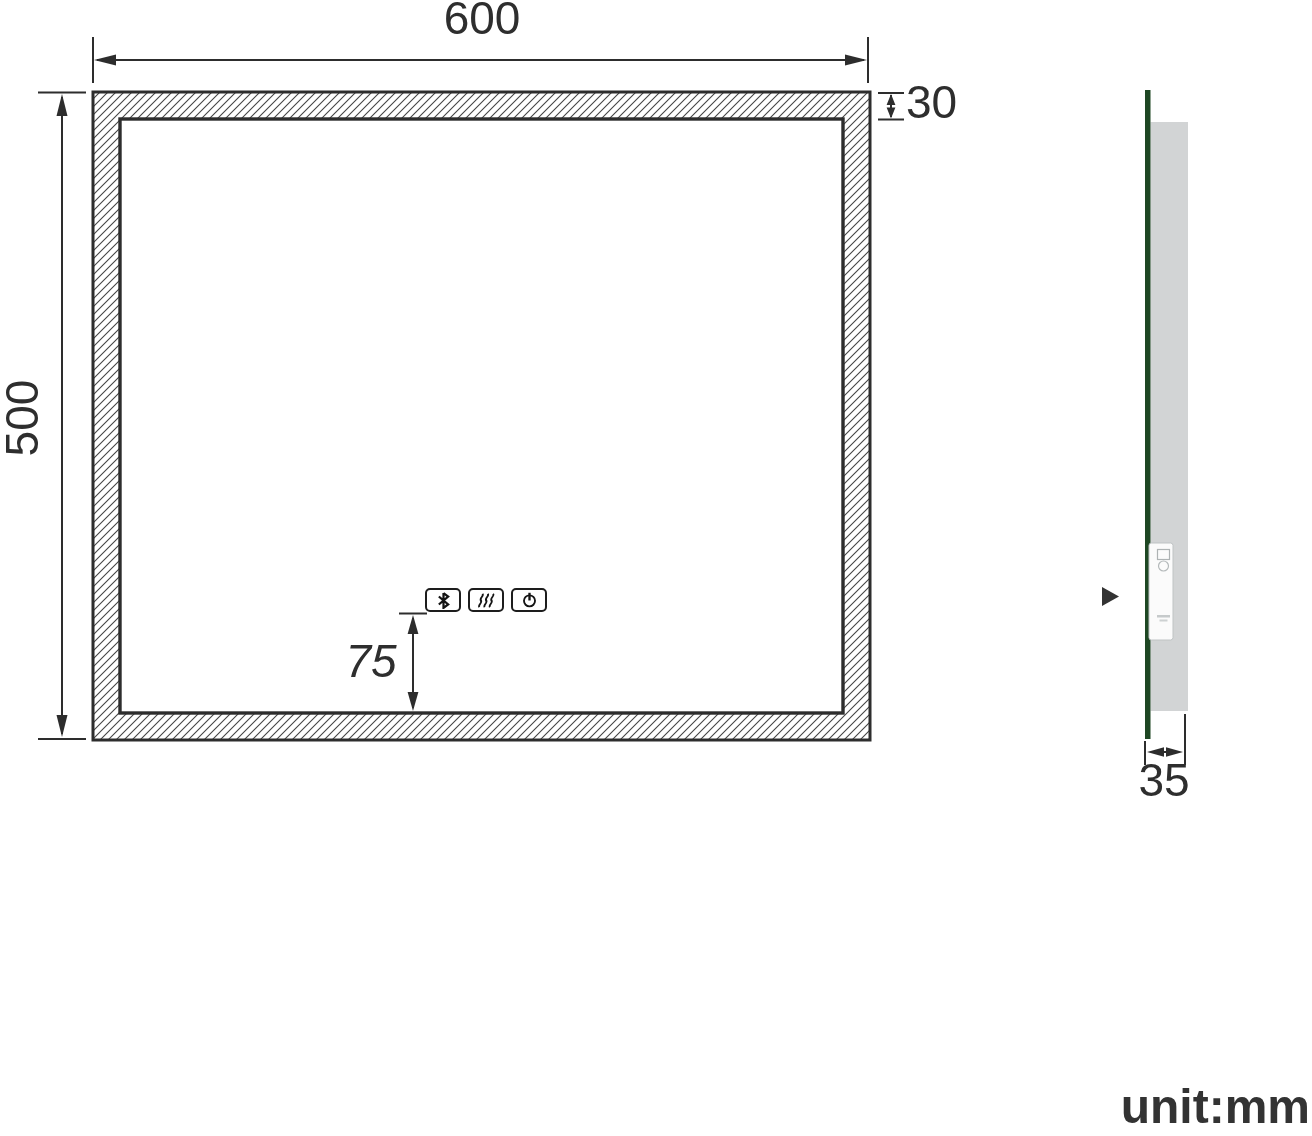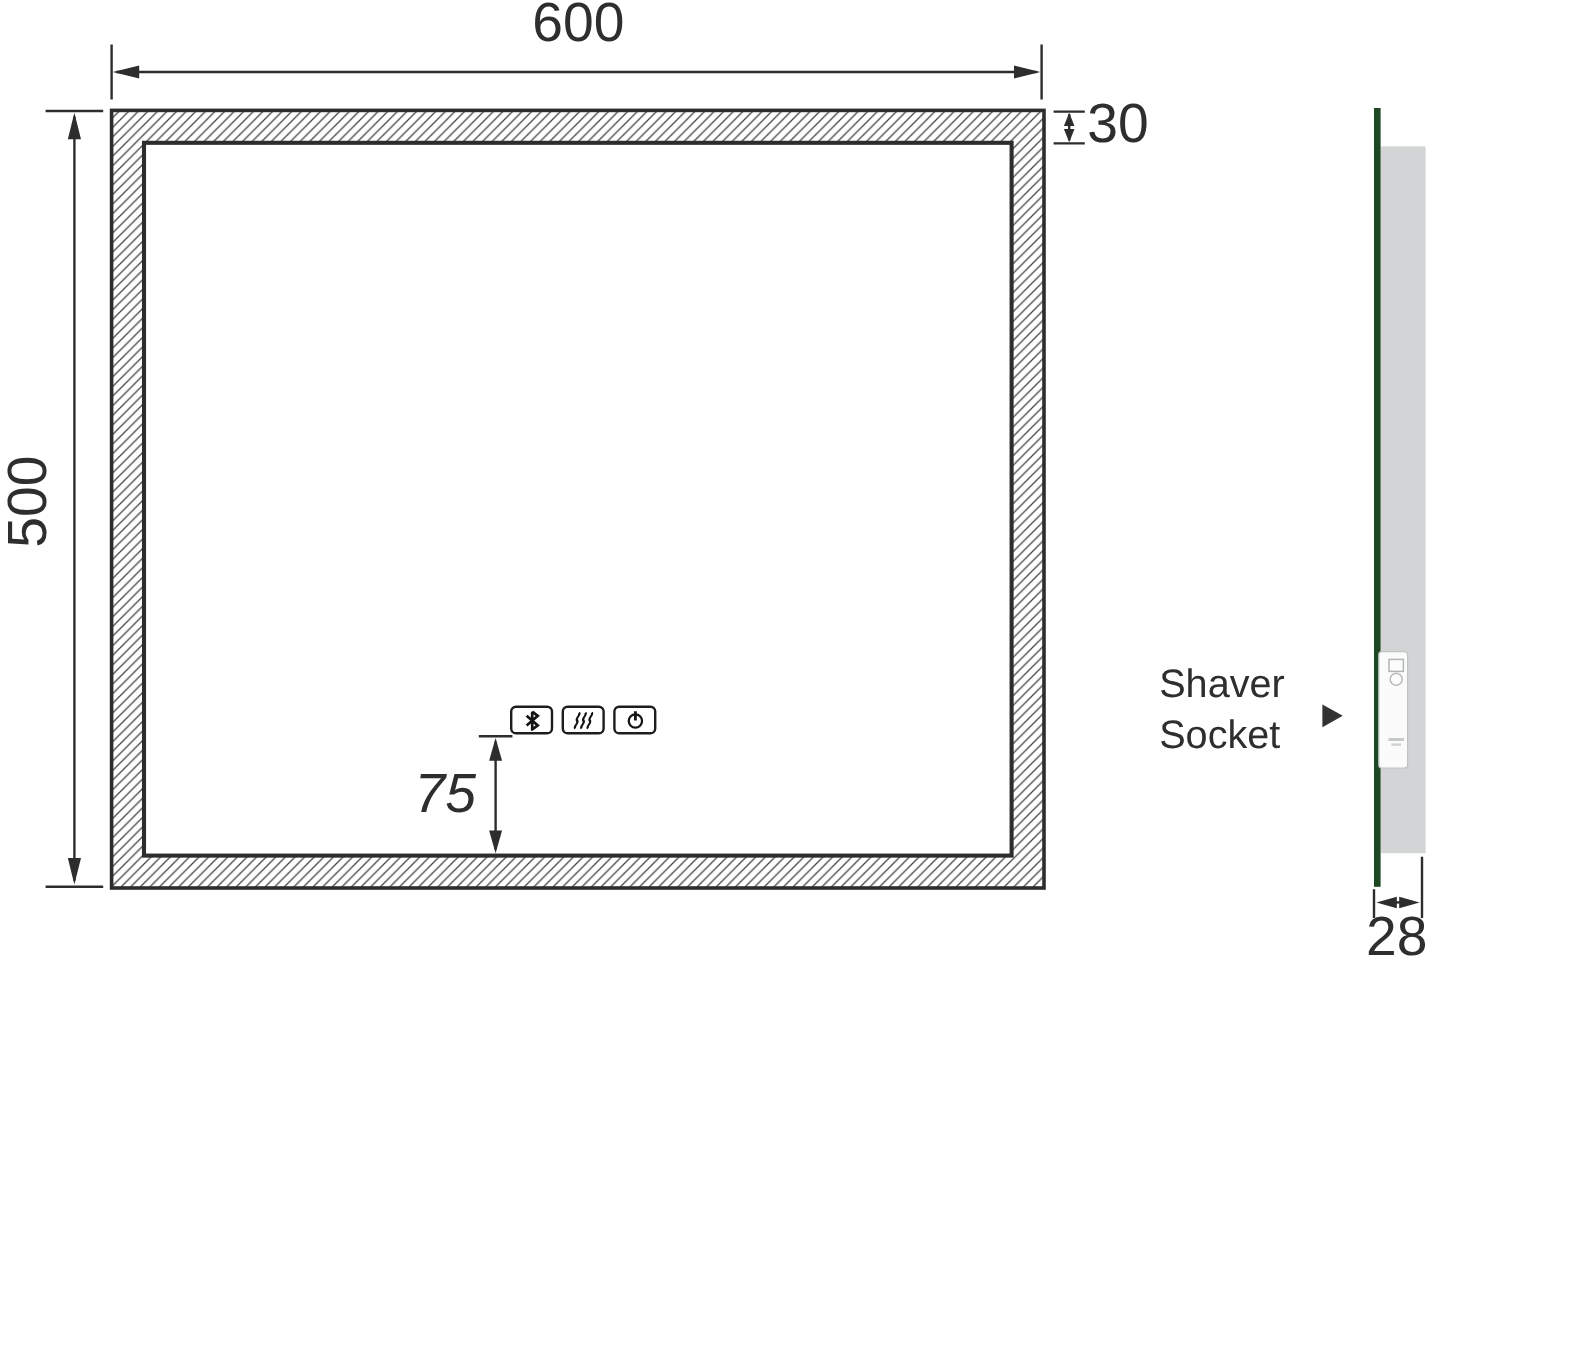--- a/index.html
+++ b/index.html
@@ -146,23 +146,22 @@
       <line x1="1153" y1="752" x2="1177" y2="752"></line>
       <polygon points="1147,752 1164,747.2 1164,756.8"></polygon>
       <polygon points="1183,752 1166,747.2 1166,756.8"></polygon>
     </g>
   </svg>
 
   <div class="dim-label" id="label-width">600</div>
   <div class="dim-label" id="label-height">500</div>
   <div class="dim-label" id="label-frame">30</div>
   <div class="dim-label" id="label-offset">75</div>
-  <div class="dim-label" id="label-depth">28</div>
+  <div class="dim-label" id="label-depth">35</div>
 
-  <div id="label-socket">Shaver Socket</div>
 
   <div class="buttons-row">
     <div class="touch-btn">
       <svg width="13" height="17" viewBox="0 0 14 18">
         <path d="M7 1 L7 17 L12 13.3 L2 4.7 M7 1 L12 4.7 L2 13.3" stroke-width="2.4"></path>
       </svg>
     </div>
     <div class="touch-btn">
       <svg width="18" height="15" viewBox="0 0 20 17">
         <g transform="translate(2.2 0) skewX(-13)" stroke-width="2.1">
@@ -173,14 +172,15 @@
       </svg>
     </div>
     <div class="touch-btn">
       <svg width="15" height="16" viewBox="0 0 16 17">
         <circle cx="8" cy="9.4" r="5.9" stroke-width="2"></circle>
         <line x1="8" y1="0.8" x2="8" y2="9" stroke-width="2.5"></line>
       </svg>
     </div>
   </div>
 
+  <div id="label-unit">unit:mm</div>
 
 </div>
 
 </body></html>

